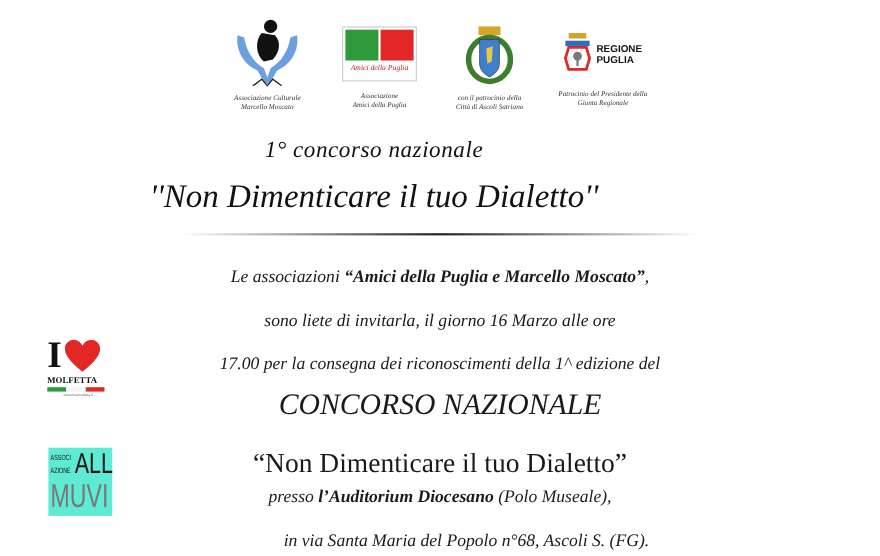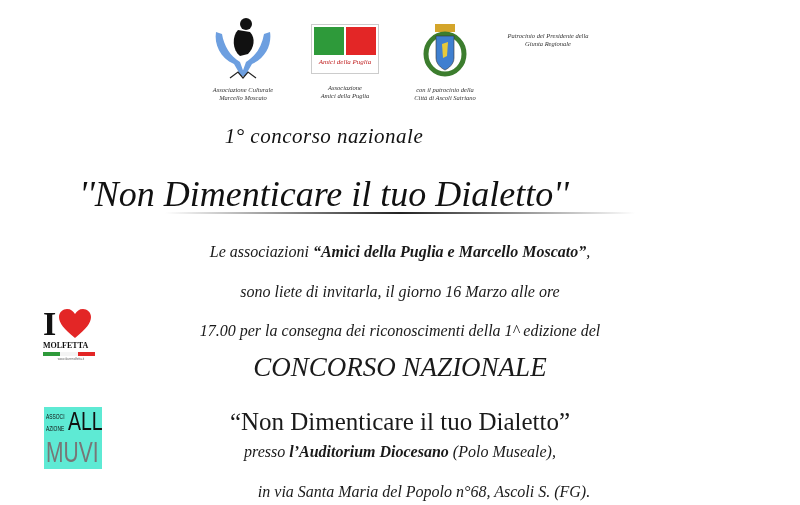--- a/index.html
+++ b/index.html
@@ -1,20 +1,20 @@
 <!DOCTYPE html>
 <html><head>
 <meta charset="utf-8">
 <style>
   html, body { margin:0; padding:0; background:#ffffff; }
   body { width:800px; height:505px; position:relative; overflow:hidden; font-family:"DejaVu Serif", serif; color:#111; }
   .logo { position:absolute; text-align:center; }
   .cap { font-family:"Liberation Serif", serif; font-style:italic; font-size:6.5px; line-height:8px; color:#333; }
   .cap span { display:block; }
-  .script { position:absolute; left:0; width:648px; text-align:center; font-family:"Liberation Serif", serif; font-style:italic; color:#111; }
+  .script { position:absolute; left:16px; width:648px; text-align:center; font-family:"Liberation Serif", serif; font-style:italic; color:#111; }
   .hr { position:absolute; left:165px; width:470px; top:212px; height:2px;
         background:linear-gradient(to right, rgba(0,0,0,0), #222 50%, rgba(0,0,0,0)); }
   .line { position:absolute; left:0; width:800px; text-align:center; font-family:"Liberation Serif", serif; font-style:italic; font-size:16px; color:#1a1a1a; }
   .line b { font-weight:bold; }
 </style>
 </head>
 <body>
 
 <div class="logo" style="left:200px; top:14px; width:86px;">
   <svg width="70" height="68" viewBox="0 0 70 68">
@@ -49,28 +49,41 @@
     <path d="M13 14 L31 14 L31 36 C31 44 22 48 22 48 C22 48 13 44 13 36 Z" fill="#3f7fd0" stroke="#333" stroke-width="0.6"></path>
     <path d="M19 22 L25 20 L24 34 L20 36 Z" fill="#e8c93a"></path>
   </svg>
   <div class="cap" style="margin-top:4px;">
     <span>con il patrocinio della</span>
     <span>Città di Ascoli Satriano</span>
   </div>
 </div>
 
 <div class="logo" style="left:500px; top:24px; width:96px;">
+  <div style="display:flex; align-items:center; justify-content:center; gap:4px; height:50px;">
+    <svg width="26" height="40" viewBox="0 0 26 40">
+      <rect x="5" y="1" width="16" height="5" fill="#d4a52a"></rect>
+      <rect x="2" y="8" width="22" height="5" fill="#2a6fc4"></rect>
+      <path d="M5 14 L21 14 L24 24 L21 34 L5 34 L2 24 Z" fill="#fff" stroke="#e32626" stroke-width="2.5"></path>
+      <circle cx="13" cy="22" r="4" fill="#777"></circle>
+      <rect x="12" y="25" width="2" height="6" fill="#777"></rect>
+    </svg>
+    <div style="font-family:'Liberation Sans',sans-serif; font-weight:bold; font-size:9px; line-height:10px; text-align:left; color:#111;">
+      <div>REGIONE</div>
+      <div>PUGLIA</div>
+    </div>
+  </div>
   <div class="cap" style="margin-top:8px;">
     <span>Patrocinio del Presidente della</span>
     <span>Giunta Regionale</span>
   </div>
 </div>
 
 <div class="script" style="top:124px; font-size:21px; letter-spacing:0.5px;">1° concorso nazionale</div>
-<div class="script" style="top:162px; font-size:36px;margin-top:11px;">''Non Dimenticare il tuo Dialetto''</div>
+<div class="script" style="top:162px; font-size:30px;">''Non Dimenticare il tuo Dialetto''</div>
 <div class="hr"></div>
 
 <div class="line" style="top:243px;">
   <span>Le associazioni </span><b>“Amici della Puglia e Marcello Moscato”</b><span>,</span>
 </div>
 <div class="line" style="top:283px;">sono liete di invitarla, il giorno 16 Marzo alle ore</div>
 <div class="line" style="top:322px;">17.00 per la consegna dei riconoscimenti della 1^ edizione del</div>
 <div class="line" style="top:352px; font-size:27px;">CONCORSO NAZIONALE</div>
 <div class="line" style="top:392px; font-size:25px; font-style:normal;margin-top:16px;">“Non Dimenticare il tuo Dialetto”</div>
 <div class="line" style="top:443px;">

